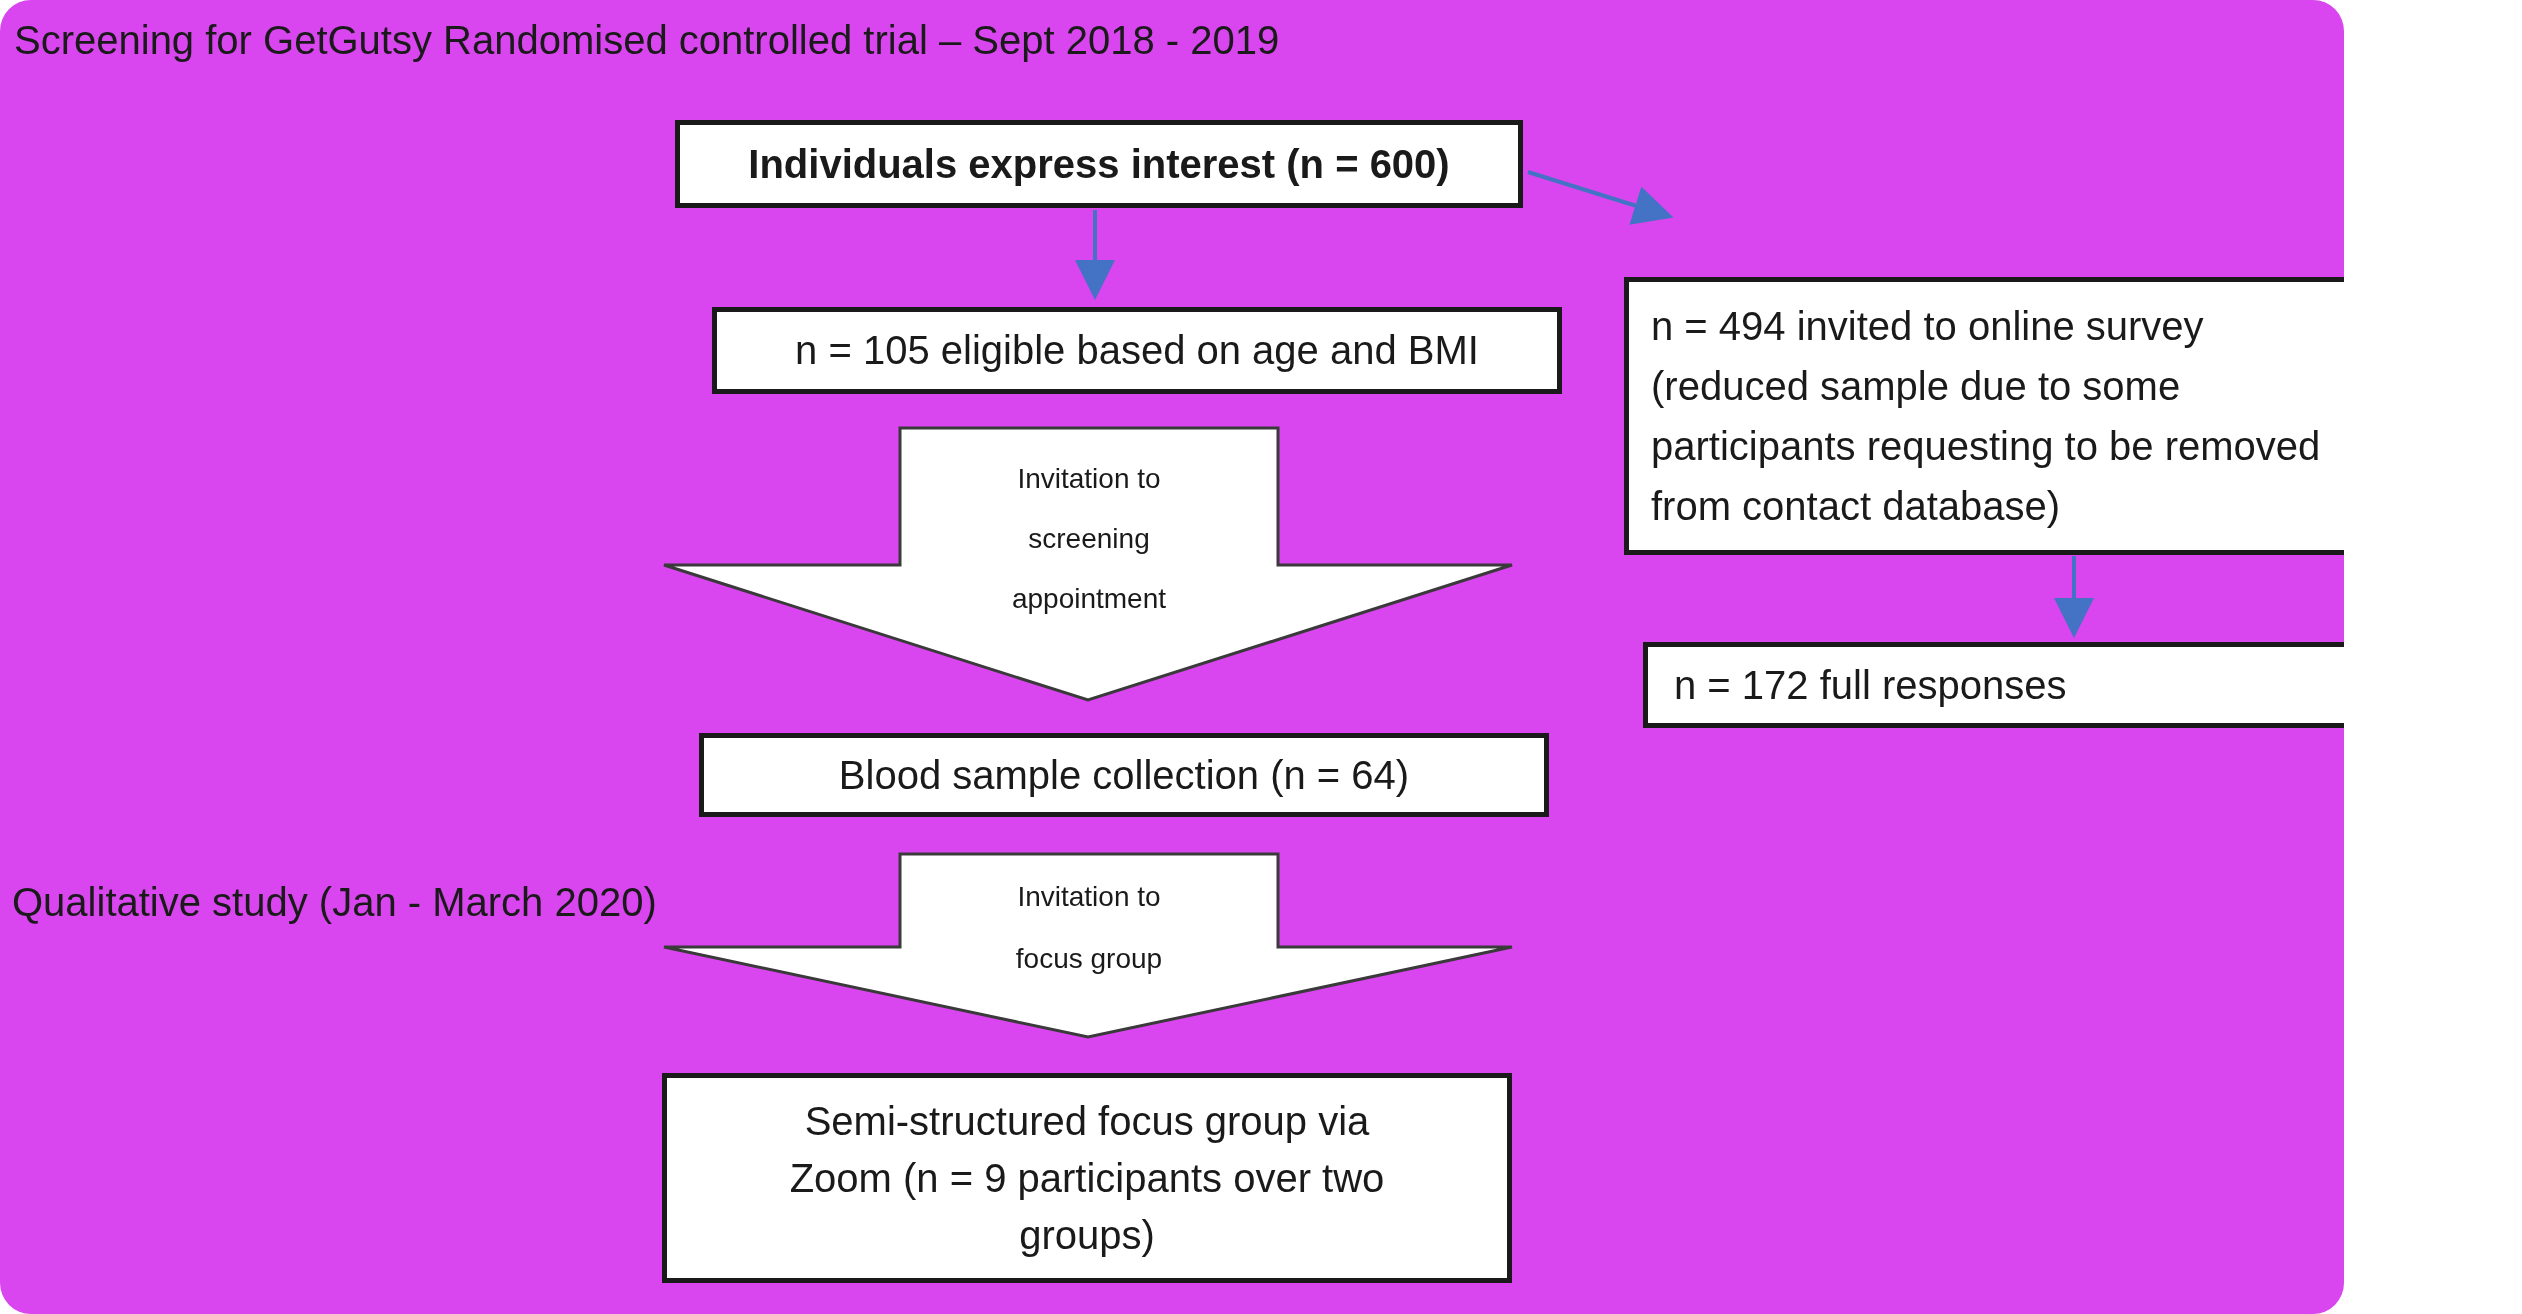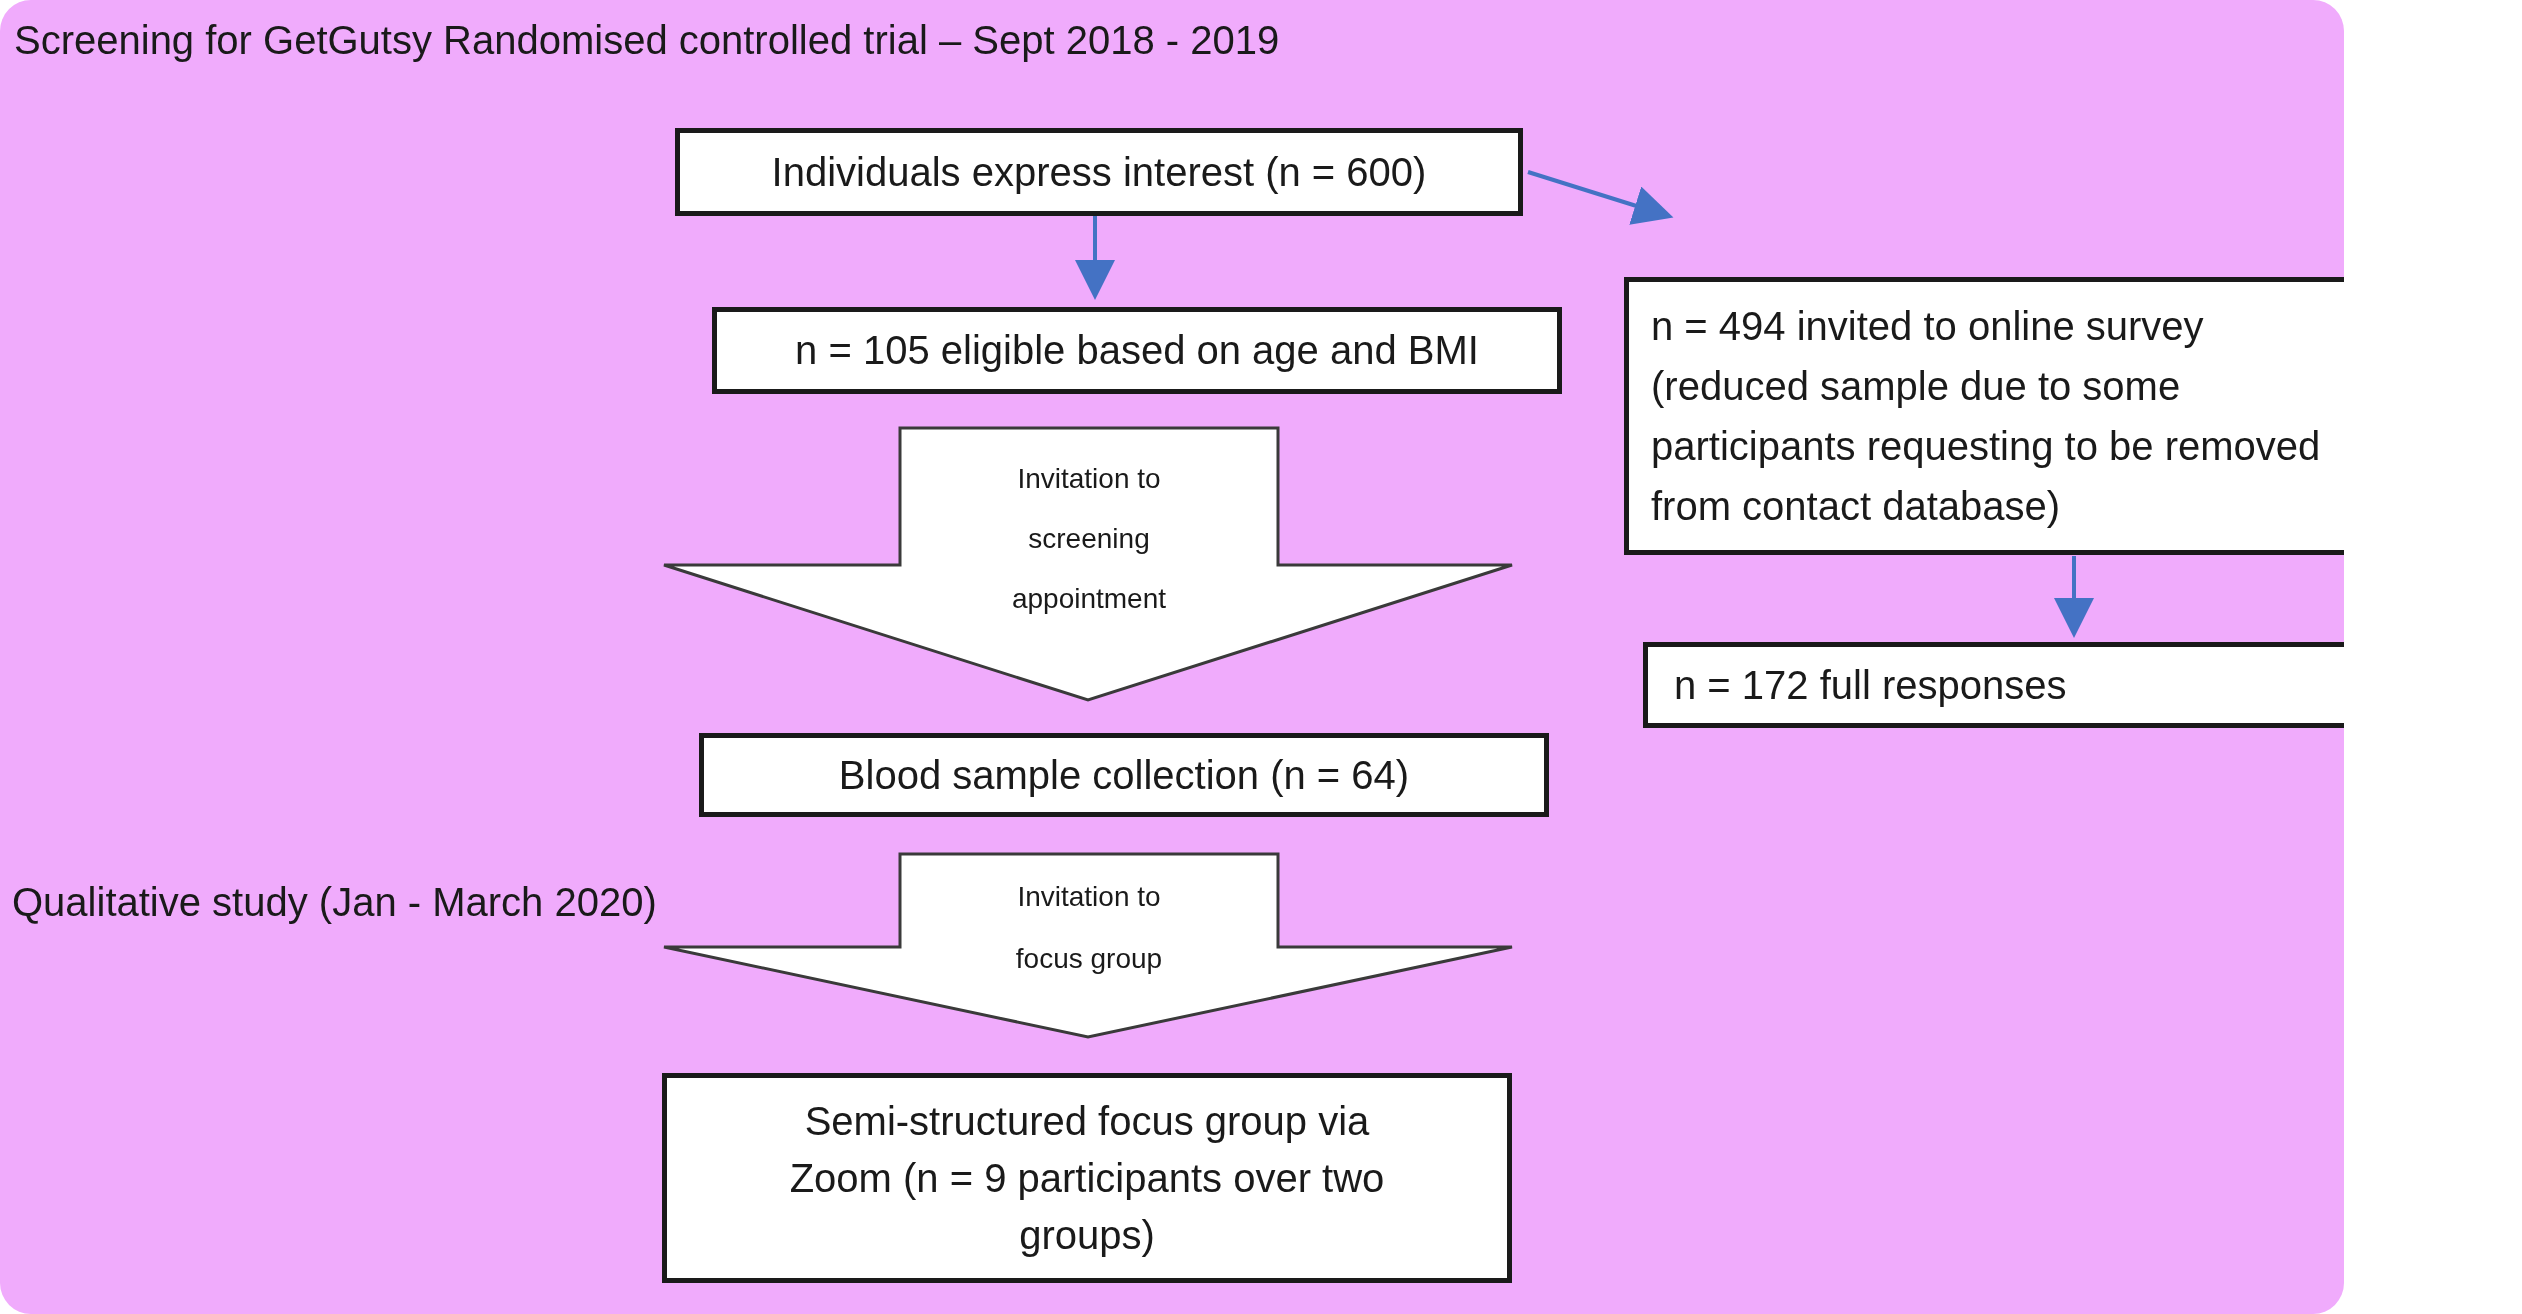--- a/index.html
+++ b/index.html
@@ -1,20 +1,20 @@
 <!DOCTYPE html>
 <html><head>
 <meta charset="utf-8">
 <style>
   html, body { margin: 0; padding: 0; background: #ffffff; }
   #canvas {
     position: relative;
     width: 2344px;
     height: 1314px;
-    background: #f0abfc;
+    background: #d946ef;
     font-family: "Liberation Sans", sans-serif;
     color: #1a1a1a;
     overflow: hidden;
     border-radius: 31px;
   }
   .abs { position: absolute; }
   .label {
     font-size: 40px;
     line-height: 1.2;
     white-space: nowrap;
@@ -70,21 +70,21 @@
 
     <line x1="1095" y1="210" x2="1095" y2="288" stroke="#4472C4" stroke-width="4" marker-end="url(#bluehead)"></line>
 
     <line x1="1528" y1="172" x2="1662" y2="214" stroke="#4472C4" stroke-width="4" marker-end="url(#bluehead)"></line>
 
     <line x1="2074" y1="556" x2="2074" y2="626" stroke="#4472C4" stroke-width="4" marker-end="url(#bluehead)"></line>
   </svg>
 
   <div class="abs label label-layer" style="left:14px; top:16px;">Screening for GetGutsy Randomised controlled trial – Sept 2018 - 2019</div>
 
-  <div class="box" style="left:675px; top:128px; width:848px; height:88px;">
+  <div class="box" style="left:675px; top:120px; width:848px; height:88px;font-weight:bold;">
     <span>Individuals express interest (n = 600)</span>
   </div>
 
   <div class="box" style="left:700px; top:307px; width:850px; height:87px;margin-left:12px;">
     <span>n = 105 eligible based on age and BMI</span>
   </div>
 
   <div class="chev-text" style="left:789px; top:449px; width:600px; line-height:60px;">Invitation to
 screening
 appointment</div>

